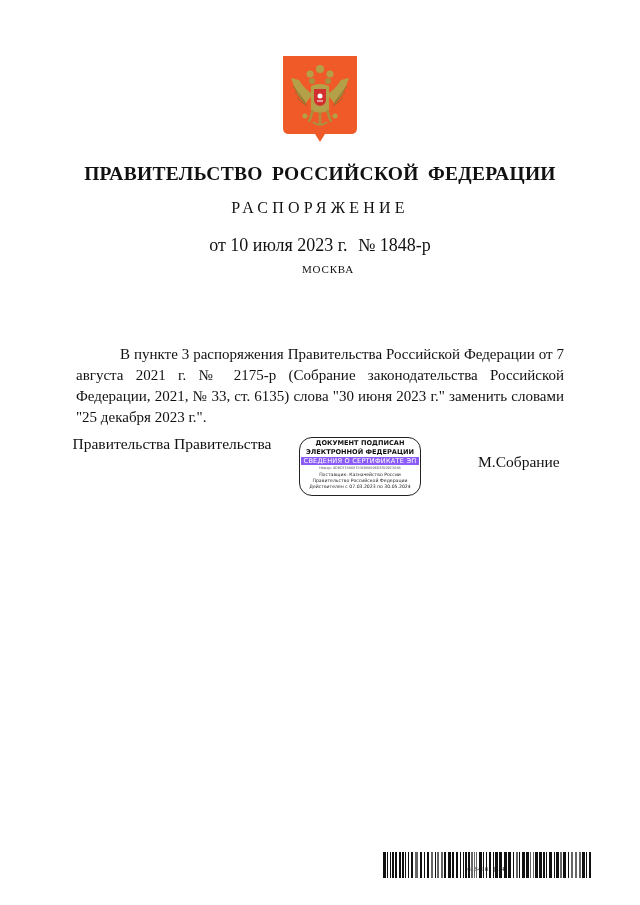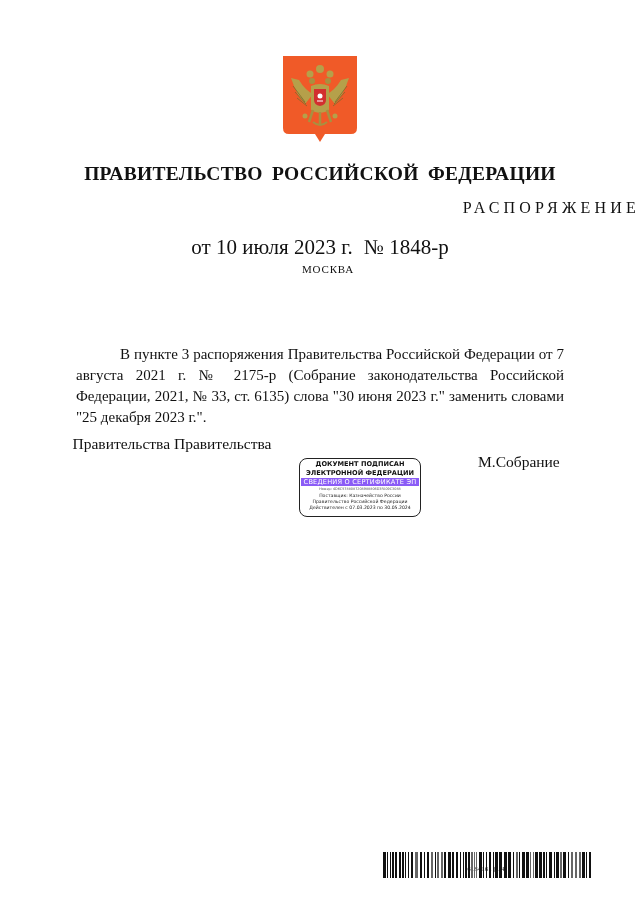--- a/index.html
+++ b/index.html
@@ -38,31 +38,31 @@
     font-weight: bold;
     font-size: 19.5px;
     letter-spacing: 0.3px;
     word-spacing: 4px;
   }
   .doc-type {
     position: absolute;
     left: 0;
     width: 640px;
     top: 199px;
-    text-align: right;
+    text-align: center;
     font-size: 16px;
     letter-spacing: 4.2px;
   }
   .doc-date {
     position: absolute;
     left: 0;
     width: 640px;
     top: 235px;
     text-align: center;
-    font-size: 21px;
+    font-size: 18px;
   }
   .doc-date .num { margin-left: 6px; }
   .city {
     position: absolute;
     left: 0;
     width: 640px;
     top: 263px;
     text-align: center;
     font-size: 11px;
     letter-spacing: 0.8px;
@@ -90,25 +90,25 @@
   }
   .signer-name {
     position: absolute;
     left: 478px;
     top: 453px;
     font-size: 15.5px;
   }
   .stamp {
     position: absolute;
     left: 299px;
-    top: 458px;
+    top: 437px;
     width: 122px;
     height: 59px;
     border: 1px solid #222;
-    border-radius: 8px;
+    border-radius: 13px;
     box-sizing: border-box;
     font-family: "DejaVu Sans", "Liberation Sans", sans-serif;
     text-align: center;
     overflow: hidden;
   }
   .stamp .h1 {
     font-size: 6.6px;
     font-weight: bold;
     line-height: 8px;
     margin-top: 1px;

